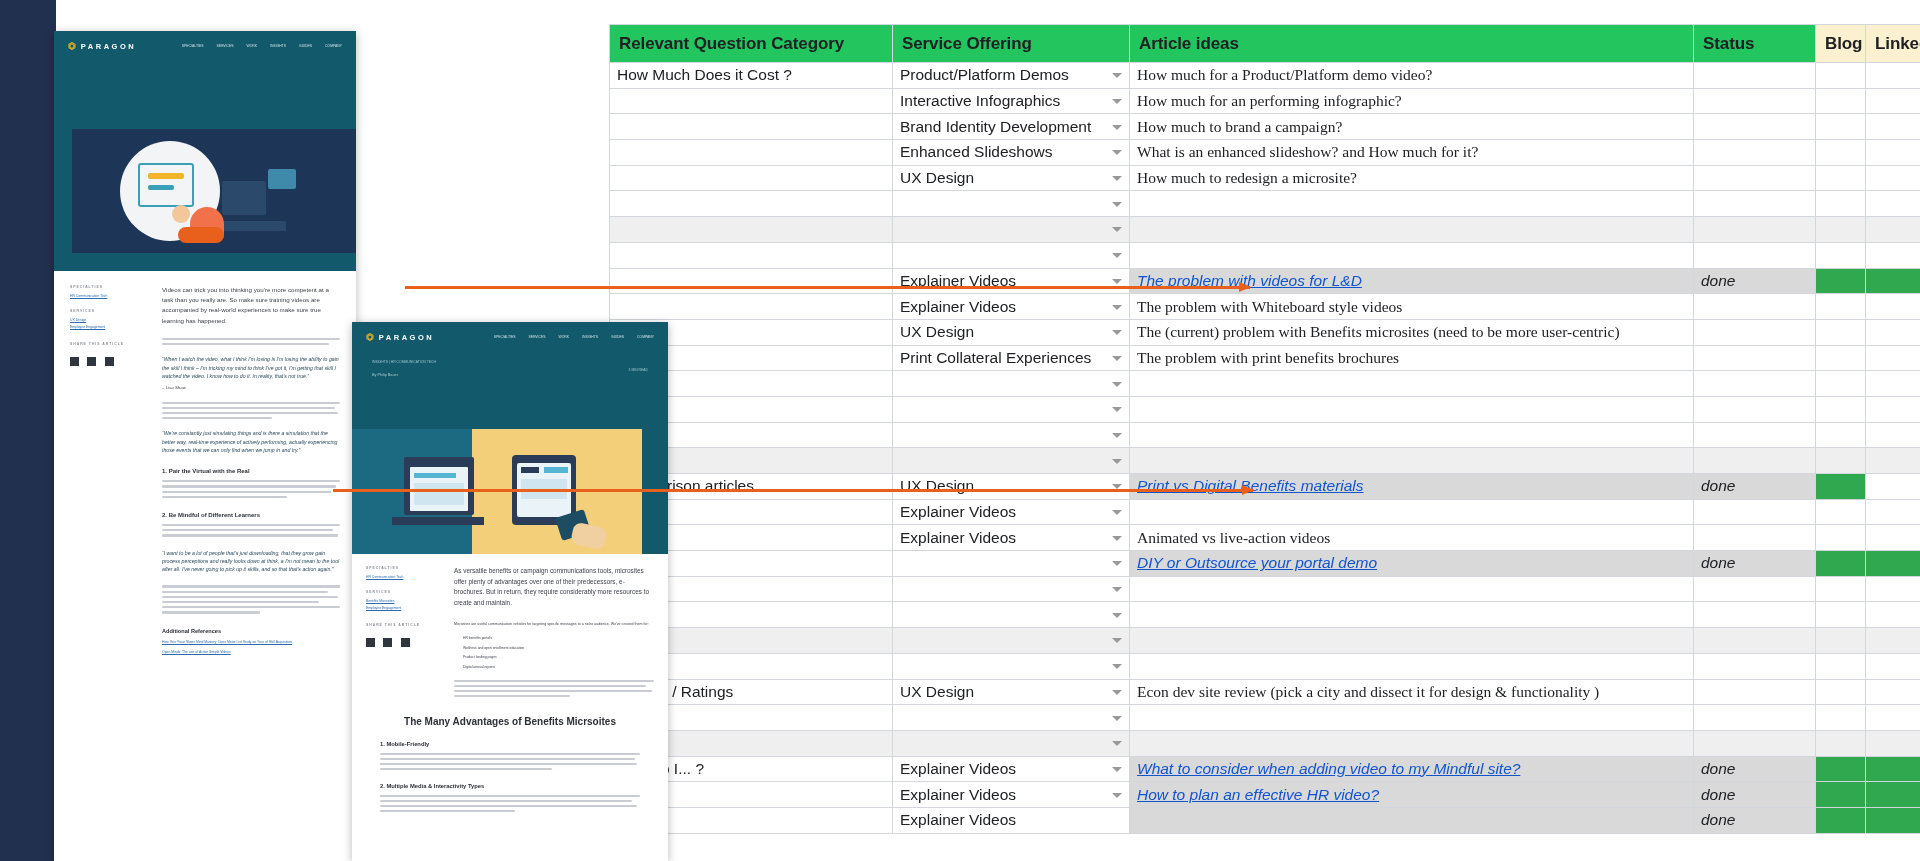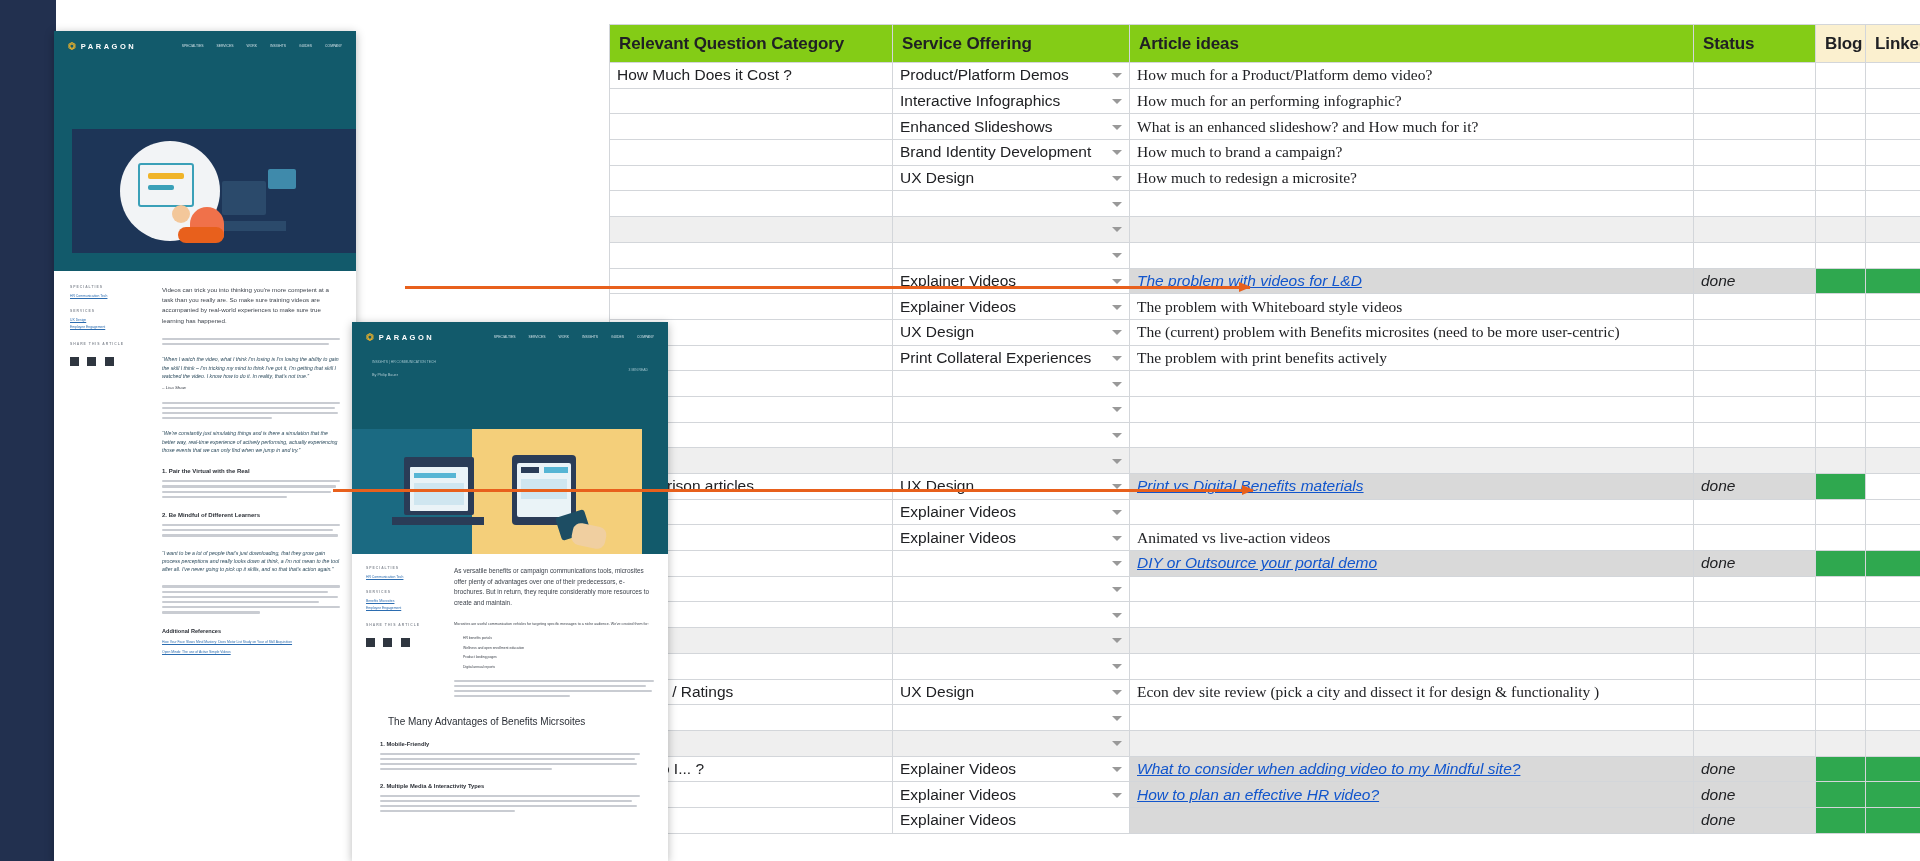--- a/index.html
+++ b/index.html
@@ -11,21 +11,21 @@
   }
   #stage { position: relative; width: 1920px; height: 861px; background:#fff; overflow:hidden; }
 
   
   .rail { position:absolute; left:0; top:0; width:56px; height:861px; background:#22304f; }
 
   
   .sheet { position:absolute; left:609px; top:24px; width:1311px; height:837px; background:#fff; }
   .sheet table { border-collapse: collapse; width:1311px; table-layout: fixed; font-size:15.5px; color:#202124; }
   .sheet td, .sheet th { border:1px solid #d3d6da; height:25.7px; padding:0 7px; overflow:hidden; white-space:nowrap; vertical-align:middle; text-align:left; font-weight:normal; }
-  .hdr th { background:#84cc16; font-weight:bold; font-size:17px; height:38px; padding:0 9px; letter-spacing:-0.1px; }
+  .hdr th { background:#22c55e; font-weight:bold; font-size:17px; height:38px; padding:0 9px; letter-spacing:-0.1px; }
   .hdr th.blog, .hdr th.li { background:#fbf0cf; }
   col.c1 { width:283px; } col.c2 { width:237px; } col.c3 { width:564px; }
   col.c4 { width:122px; } col.c5 { width:50px; } col.c6 { width:55px; }
 
   tr.band td { background:#efefef; }
   td.grey { background:#d9d9d9; }
   td.green { background:#2fa84f; }
   td.svc { position:relative; padding-right:24px; }
   .caret { position:absolute; right:7px; top:50%; margin-top:-2px;
            width:0;height:0;border-left:5px solid transparent;border-right:5px solid transparent;
@@ -53,21 +53,21 @@
   .htitle { color:#fff; font-weight:bold; line-height:1.28; }
   .byline { color:#a9c6ce; }
   .illo { background:#1d3557; position:relative; overflow:hidden; }
   .illo2 { background:#f4cf7a; position:relative; overflow:hidden; }
   .body { background:#fff; position:relative; }
   .lbl { color:#8a8f98; letter-spacing:1px; }
   .lnk { color:#2b6cb0; text-decoration:underline; display:block; }
   .para { color:#3d434c; line-height:1.65; }
   .tiny { background:#c9ccd2; display:block; border-radius:1px; }
   .sqbtn { width:9px;height:9px;background:#2f3640;display:inline-block;margin-right:4px; }
-  .h2 { color:#2b2f36; font-weight:normal; text-align:left; }
+  .h2 { color:#2b2f36; font-weight:bold; text-align:center; }
   .h3 { color:#2b2f36; font-weight:bold; }
   .quote { color:#2b4a5c; font-style:italic; line-height:1.6; }
 </style>
 </head>
 <body>
 
 <div id="stage">
 
   <div class="rail"></div>
 
@@ -103,30 +103,30 @@
           <tr>
             <td></td>
             <td class="svc">Interactive Infographics<span class="caret"></span></td>
             <td class="idea plain">How much for an performing infographic?</td>
             <td class="status"></td>
             <td></td>
             <td></td>
           </tr>
           <tr>
             <td></td>
+            <td class="svc">Brand Identity Development<span class="caret"></span></td>
+            <td class="idea plain">How much to brand a campaign?</td>
+            <td class="status"></td>
+            <td></td>
+            <td></td>
+          </tr>
+          <tr>
+            <td></td>
             <td class="svc">Enhanced Slideshows<span class="caret"></span></td>
             <td class="idea plain">What is an enhanced slideshow? and How much for it?</td>
-            <td class="status"></td>
-            <td></td>
-            <td></td>
-          </tr>
-          <tr>
-            <td></td>
-            <td class="svc">Brand Identity Development<span class="caret"></span></td>
-            <td class="idea plain">How much to brand a campaign?</td>
             <td class="status"></td>
             <td></td>
             <td></td>
           </tr>
           <tr>
             <td></td>
             <td class="svc">UX Design<span class="caret"></span></td>
             <td class="idea plain">How much to redesign a microsite?</td>
             <td class="status"></td>
             <td></td>
@@ -182,21 +182,21 @@
             <td></td>
             <td class="svc">UX Design<span class="caret"></span></td>
             <td class="idea plain">The (current) problem with Benefits microsites (need to be more user-centric)</td>
             <td class="status"></td>
             <td></td>
             <td></td>
           </tr>
           <tr>
             <td></td>
             <td class="svc">Print Collateral Experiences<span class="caret"></span></td>
-            <td class="idea plain">The problem with print benefits actively</td>
+            <td class="idea plain">The problem with print benefits brochures</td>
             <td class="status"></td>
             <td></td>
             <td></td>
           </tr>
           <tr>
             <td></td>
             <td class="svc">
               <span class="caret"></span>
             </td>
             <td class="idea plain"></td>

